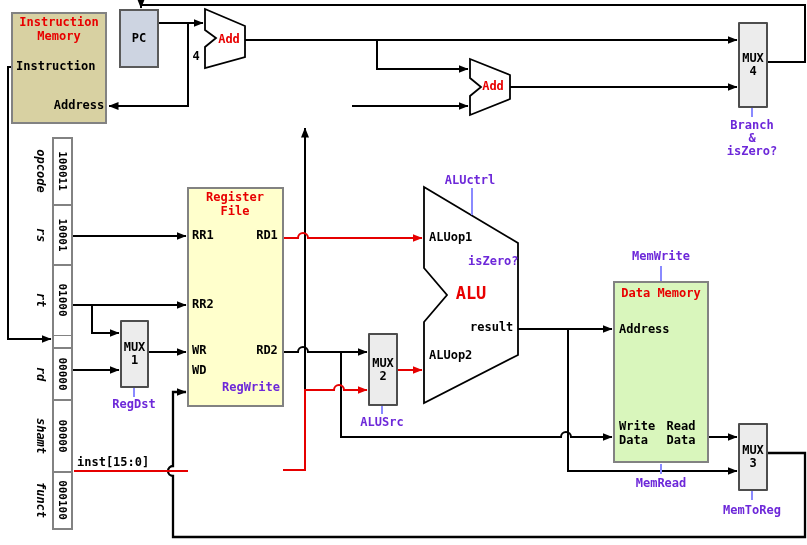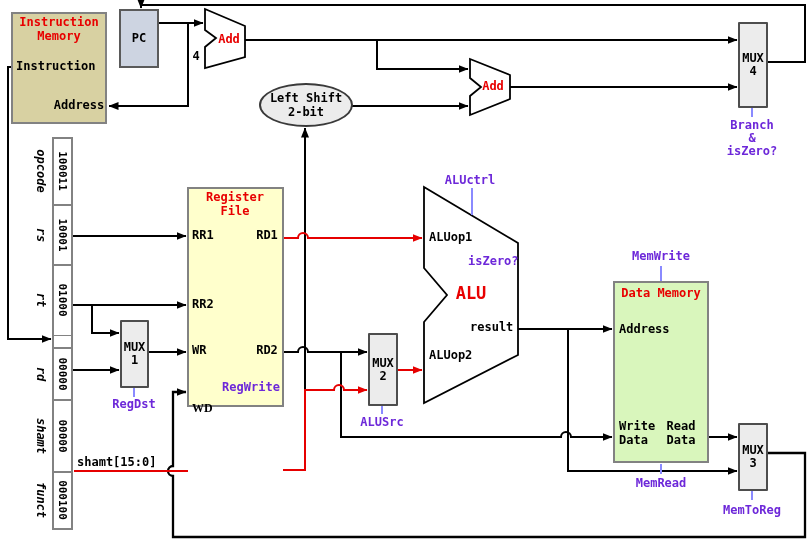--- a/index.html
+++ b/index.html
@@ -102,24 +102,20 @@
   </div>
   <div class="mux" style="left:738px;top:423px;width:30px;height:68px;">
     <span>MUX</span>
     <span>3</span>
   </div>
   <div class="mux" style="left:738px;top:22px;width:30px;height:86px;">
     <span>MUX</span>
     <span>4</span>
   </div>
 
-  <div class="ell" style="left:259px;top:83px;width:94px;height:44px;">
-    <span>Left Shift</span>
-    <span>2-bit</span>
-  </div>
 
   <div class="lbl red ctr" style="left:59px;top:16px;">Instruction</div>
   <div class="lbl red ctr" style="left:59px;top:30px;">Memory</div>
   <div class="lbl" style="left:16px;top:60px;">Instruction</div>
   <div class="lbl ctr" style="left:79px;top:99px;">Address</div>
 
   <div class="lbl ctr" style="left:139px;top:32px;">PC</div>
   <div class="lbl red ctr" style="left:229px;top:33px;">Add</div>
   <div class="lbl ctr" style="left:196px;top:50px;">4</div>
   <div class="lbl red ctr" style="left:493px;top:80px;">Add</div>
@@ -139,36 +135,36 @@
   <div class="lbl vert ital" style="left:40px;top:436px;">shamt</div>
   <div class="lbl vert sm" style="left:62px;top:436px;">00000</div>
   <div class="lbl vert ital" style="left:40px;top:500px;">funct</div>
   <div class="lbl vert sm" style="left:62px;top:500px;">000100</div>
 
   <div class="lbl red ctr" style="left:235px;top:191px;">Register</div>
   <div class="lbl red ctr" style="left:235px;top:205px;">File</div>
   <div class="lbl" style="left:192px;top:229px;">RR1</div>
   <div class="lbl" style="left:192px;top:298px;">RR2</div>
   <div class="lbl" style="left:192px;top:344px;">WR</div>
-  <div class="lbl" style="left:192px;top:402px;font-family:Liberation Serif, serif;">WD</div>
+  <div class="lbl" style="left:192px;top:364px;">WD</div>
   <div class="lbl ctr" style="left:267px;top:229px;">RD1</div>
   <div class="lbl ctr" style="left:267px;top:344px;">RD2</div>
   <div class="lbl blue ctr" style="left:251px;top:381px;">RegWrite</div>
 
   <div class="lbl blue ctr" style="left:134px;top:398px;">RegDst</div>
   <div class="lbl blue ctr" style="left:382px;top:416px;">ALUSrc</div>
 
   <div class="lbl blue ctr" style="left:470px;top:174px;">ALUctrl</div>
   <div class="lbl" style="left:429px;top:231px;">ALUop1</div>
   <div class="lbl blue" style="left:468px;top:255px;">isZero?</div>
   <div class="lbl red big ctr" style="left:471px;top:284px;">ALU</div>
   <div class="lbl" style="left:470px;top:321px;text-align:center;">result</div>
   <div class="lbl" style="left:429px;top:349px;">ALUop2</div>
 
-  <div class="lbl" style="left:77px;top:456px;">shamt[15:0]</div>
+  <div class="lbl" style="left:77px;top:456px;">inst[15:0]</div>
 
   <div class="lbl blue ctr" style="left:661px;top:250px;">MemWrite</div>
   <div class="lbl red ctr" style="left:661px;top:287px;">Data Memory</div>
   <div class="lbl" style="left:619px;top:323px;">Address</div>
   <div class="lbl" style="left:619px;top:420px;">Write</div>
   <div class="lbl" style="left:619px;top:434px;">Data</div>
   <div class="lbl ctr" style="left:681px;top:420px;">Read</div>
   <div class="lbl ctr" style="left:681px;top:434px;">Data</div>
   <div class="lbl blue ctr" style="left:661px;top:477px;">MemRead</div>
 

